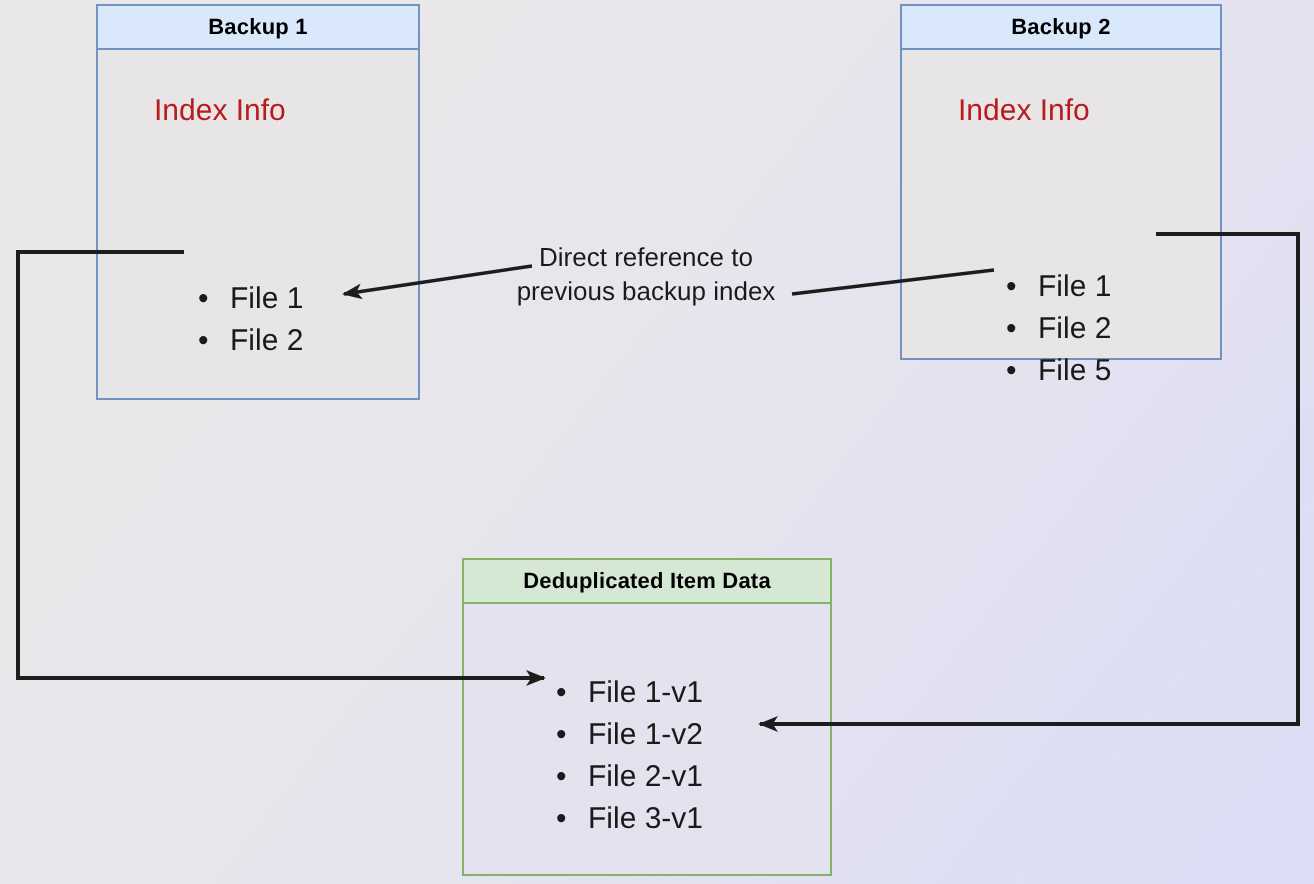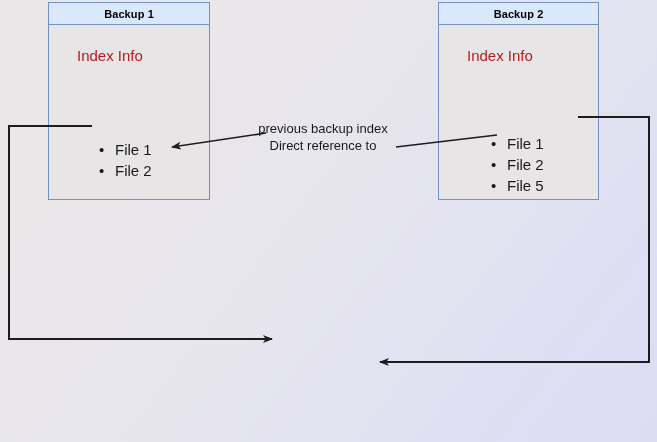--- a/index.html
+++ b/index.html
@@ -116,36 +116,47 @@
     <div class="box-header">Backup 1</div>
     <div class="box-body">
       <div class="index-title">Index Info</div>
       <ul class="file-list" style="left:46px; top:110px;">
         <li>File 1</li>
         <li>File 2</li>
       </ul>
     </div>
   </div>
 
-  <div class="box" style="left:438px; top:2px; width:161px; height:198px;">
+  <div class="box" style="left:450px; top:2px; width:161px; height:178px;">
     <div class="box-header">Backup 2</div>
     <div class="box-body">
       <div class="index-title">Index Info</div>
       <ul class="file-list" style="left:48px; top:104px;">
         <li>File 1</li>
         <li>File 2</li>
         <li>File 5</li>
       </ul>
     </div>
   </div>
 
+  <div class="box green" style="left:231px; top:279px; width:185px; height:159px;">
+    <div class="box-header">Deduplicated Item Data</div>
+    <div class="box-body">
+      <ul class="file-list" style="left:42px; top:30px;">
+        <li>File 1-v1</li>
+        <li>File 1-v2</li>
+        <li>File 2-v1</li>
+        <li>File 3-v1</li>
+      </ul>
+    </div>
+  </div>
 
   <div class="center-label">
+    <div>Direct reference to</div>
     <div>previous backup index</div>
-    <div>Direct reference to</div>
   </div>
 
   <svg class="wires" viewBox="0 0 657 442" xmlns="http://www.w3.org/2000/svg">
     <defs>
       <marker id="arrowRight" markerWidth="10" markerHeight="8" refX="9" refY="4" orient="auto" markerUnits="userSpaceOnUse">
         <path d="M0,0 L10,4 L0,8 L2.6,4 Z" fill="#1d1d1d"></path>
       </marker>
       <marker id="arrowLeft" markerWidth="10" markerHeight="8" refX="9" refY="4" orient="auto" markerUnits="userSpaceOnUse">
         <path d="M0,0 L10,4 L0,8 L2.6,4 Z" fill="#1d1d1d"></path>
       </marker>

